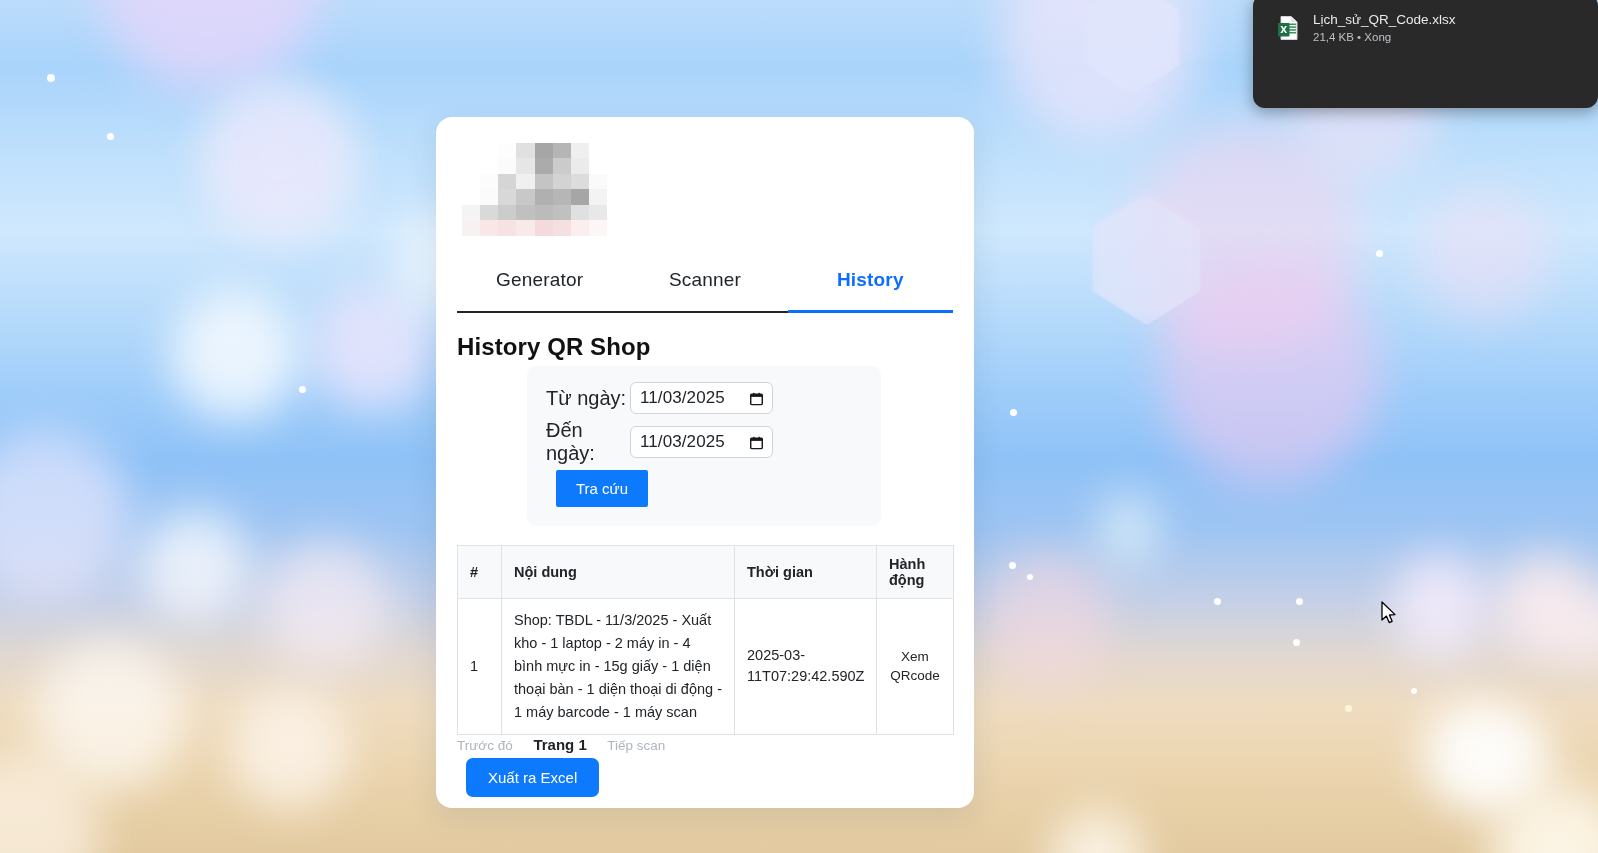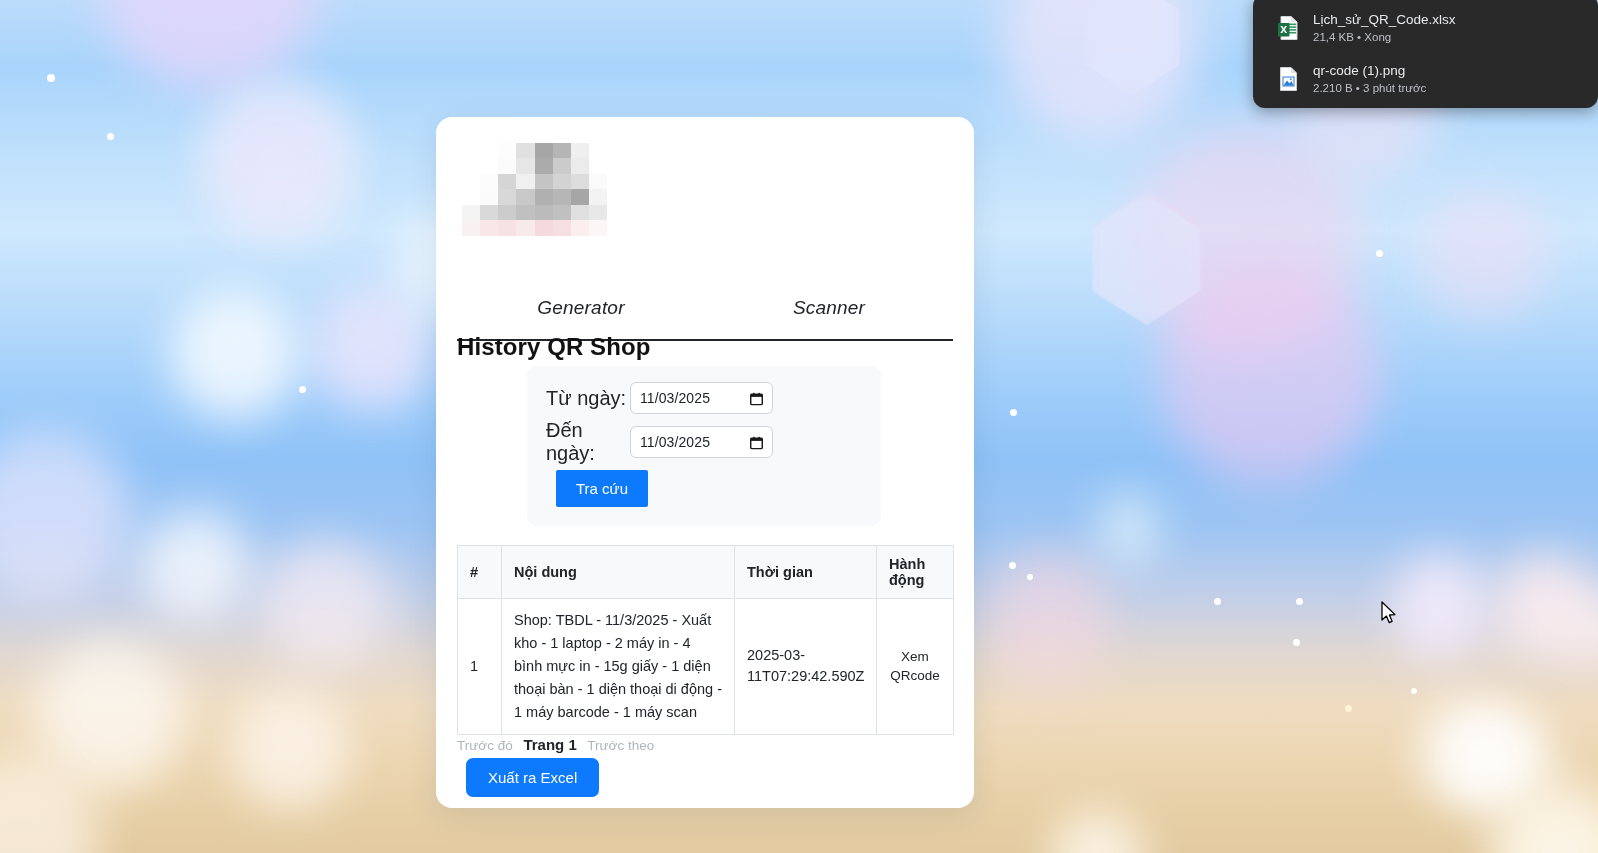--- a/index.html
+++ b/index.html
@@ -95,24 +95,23 @@
     width: 100%; height: 100%;
     display: grid;
     grid-template-columns: repeat(8, 1fr);
     grid-template-rows: repeat(7, 1fr);
   }
   #logo-pixels i { display:block; }
 
   
   #tabs {
     position: absolute;
-    left: 21px; top: 168px;
+    left: 21px; top: 140px;
     width: 496px; height: 56px;
     display: flex;
-    font-style: italic;
   }
   .tab {
     flex: 1 1 0;
     text-align: center;
     font-size: 19px;
     color: #212529;
     letter-spacing: .2px;
     padding-bottom: 14px;
     padding-top: 12px;
     border-bottom: 2px solid #212529;
@@ -156,21 +155,21 @@
     width: 143px; height: 32px;
     border: 1px solid #ced4da;
     border-radius: 6px;
     background: #fff;
     display: flex; align-items: center;
     padding: 0 9px;
     position: relative;
     cursor: text;
   }
   .date-val {
-    font-size: 14px; color: #212529;
+    font-size: 17px; color: #212529;
     letter-spacing: .1px;
   }
   .cal-ico {
     position: absolute; right: 9px; top: 50%;
     transform: translateY(-50%);
     width: 13px; height: 13px;
   }
   #btn-tracuu {
     margin-left: 29px; margin-top: 6px;
     background: #0d7afd;
@@ -219,21 +218,21 @@
   
   #pager {
     position: absolute;
     left: 21px; top: 619px;
     font-size: 13.5px;
     color: #adb5bd;
   }
   #pager .pg-link { color: #adb5bd; cursor: pointer; }
   #pager .pg-cur {
     color: #212529; font-weight: 700; font-size: 15px;
-    margin: 0 7px;
+    margin: 0 17px;
   }
   #btn-excel {
     position: absolute;
     left: 30px; top: 641px;
     background: #0d7afd;
     color: #fff;
     border: none; border-radius: 7px;
     font-size: 15px;
     padding: 11px 22px;
     cursor: pointer;
@@ -309,35 +308,20 @@
         <rect x="1" y="8" width="11.5" height="13.5" rx="1" fill="#1e7145"></rect>
         <text x="6.7" y="18" font-family="DejaVu Sans, sans-serif" font-size="9" font-weight="bold" fill="#ffffff" text-anchor="middle">X</text>
       </svg>
     </span>
     <span class="dl-text">
       <span class="dl-name">Lịch_sử_QR_Code.xlsx</span>
       <span class="dl-sub">21,4 KB • Xong</span>
     </span>
   </div>
 
-  <div class="dl-item">
-    <span class="dl-icon">
-      <svg width="22" height="26" viewBox="0 0 22 26">
-        <path d="M3.5 1.5 H14 L19.5 7 V24.5 H3.5 Z" fill="#ffffff" stroke="#c9ced2" stroke-width="1"></path>
-        <path d="M14 1.5 L19.5 7 H14 Z" fill="#dfe3e6"></path>
-        <rect x="6" y="11" width="11" height="9" fill="#ffffff" stroke="#2b7cd3" stroke-width="1"></rect>
-        <path d="M6.5 19.5 L10 14.5 L12.5 17.5 L14.5 15 L16.5 19.5 Z" fill="#2b7cd3"></path>
-        <circle cx="13.8" cy="13.2" r="1.1" fill="#5aa9ea"></circle>
-      </svg>
-    </span>
-    <span class="dl-text">
-      <span class="dl-name">qr-code (1).png</span>
-      <span class="dl-sub">2.210 B • 3 phút trước</span>
-    </span>
-  </div>
 </div>
 
 <div id="card">
 
   <div id="logo-wrap">
     <div id="logo-pixels">
       <i style="background:#ffffff"></i>
         <i style="background:#ffffff"></i>
         <i style="background:#fdfdfd"></i>
         <i style="background:#e0e0e0"></i>
@@ -392,20 +376,21 @@
         <i style="background:#ffffff"></i>
         <i style="background:#ffffff"></i>
         <i style="background:#ffffff"></i>
         <i style="background:#ffffff"></i>
     </div>
   </div>
 
   <div id="tabs">
     <div class="tab">Generator</div>
     <div class="tab">Scanner</div>
+    <div class="tab active">History</div>
   </div>
 
   <div id="headline">History QR Shop</div>
 
   <div id="filter-panel">
     <div class="frow">
       <span class="flabel">Từ ngày:</span>
       <span class="date-input">
         <span class="date-val">11/03/2025</span>
         <span class="cal-ico">
@@ -458,21 +443,21 @@
         <td class="content">Shop: TBDL - 11/3/2025 - Xuất kho - 1 laptop - 2 máy in - 4 bình mực in - 15g giấy - 1 diện thoại bàn - 1 diện thoại di động - 1 máy barcode - 1 máy scan</td>
         <td class="time">2025-03-11T07:29:42.590Z</td>
         <td class="act">Xem QRcode</td>
       </tr>
     </tbody>
   </table>
 
   <div id="pager">
     <span class="pg-link">Trước đó</span>
     <span class="pg-cur">Trang 1</span>
-    <span class="pg-link">Trước theo</span>
+    <span class="pg-link">Tiếp scan</span>
   </div>
 
   <button id="btn-excel">Xuất ra Excel</button>
 </div>
 
 <div id="cursor">
   <svg width="17" height="25" viewBox="0 0 17 25">
     <path d="M1 1 L1 19 L5.4 15.1 L8.2 21.6 L11.1 20.3 L8.4 14 L14 13.6 Z" fill="#ffffff" stroke="#000000" stroke-width="1.3" stroke-linejoin="round"></path>
   </svg>
 </div>

